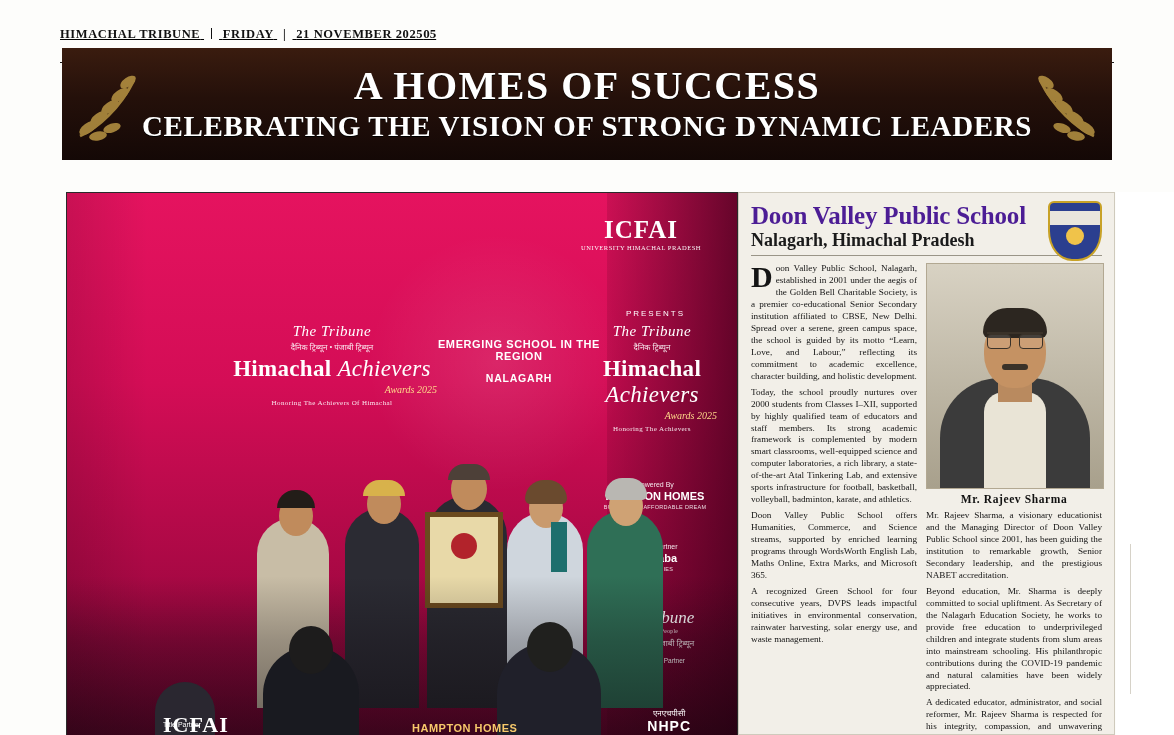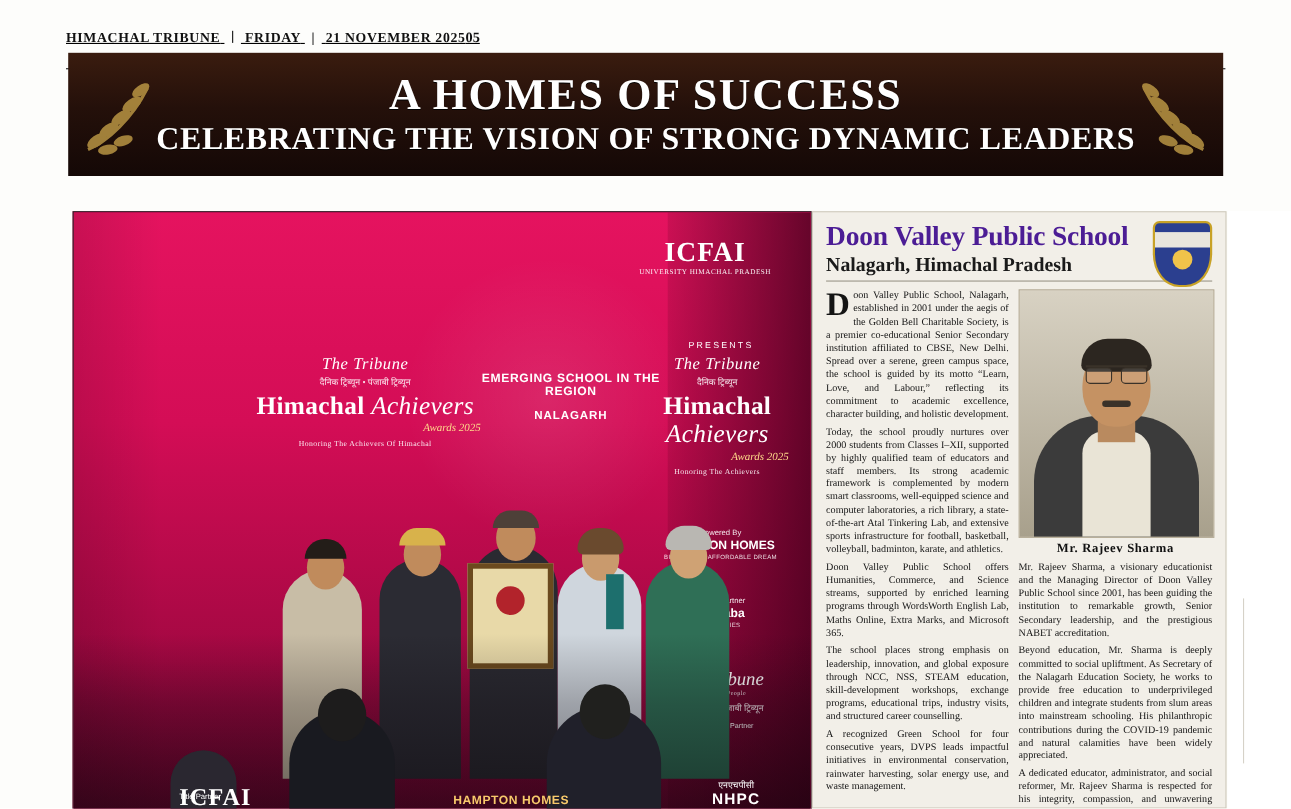--- a/index.html
+++ b/index.html
@@ -652,21 +652,20 @@
       </div>
     </div>
     <div class="school-name">Doon Valley Public School</div>
     <div class="school-loc">Nalagarh, Himachal Pradesh</div>
 
     <div class="cols">
       <div class="col-left">
         <p class="body-text dropcap-para">Doon Valley Public School, Nalagarh, established in 2001 under the aegis of the Golden Bell Charitable Society, is a premier co-educational Senior Secondary institution affiliated to CBSE, New Delhi. Spread over a serene, green campus space, the school is guided by its motto “Learn, Love, and Labour,” reflecting its commitment to academic excellence, character building, and holistic development.</p>
         <p class="body-text">Today, the school proudly nurtures over 2000 students from Classes I–XII, supported by highly qualified team of educators and staff members. Its strong academic framework is complemented by modern smart classrooms, well-equipped science and computer laboratories, a rich library, a state-of-the-art Atal Tinkering Lab, and extensive sports infrastructure for football, basketball, volleyball, badminton, karate, and athletics.</p>
         <p class="body-text">Doon Valley Public School offers Humanities, Commerce, and Science streams, supported by enriched learning programs through WordsWorth English Lab, Maths Online, Extra Marks, and Microsoft 365.</p>
-        <p class="body-text">The school places strong emphasis on leadership, innovation, and global exposure through NCC, NSS, STEAM education, skill-development workshops, exchange programs, educational trips, industry visits, and structured career counselling.</p>
         <p class="body-text">A recognized Green School for four consecutive years, DVPS leads impactful initiatives in environmental conservation, rainwater harvesting, solar energy use, and waste management.</p>
       </div>
       <div class="col-right">
         <div class="portrait">
           <div class="bgwall"></div>
           <div class="suit"></div>
           <div class="vest"></div>
           <div class="neck"></div>
           <div class="face"></div>
           <div class="hair"></div>

